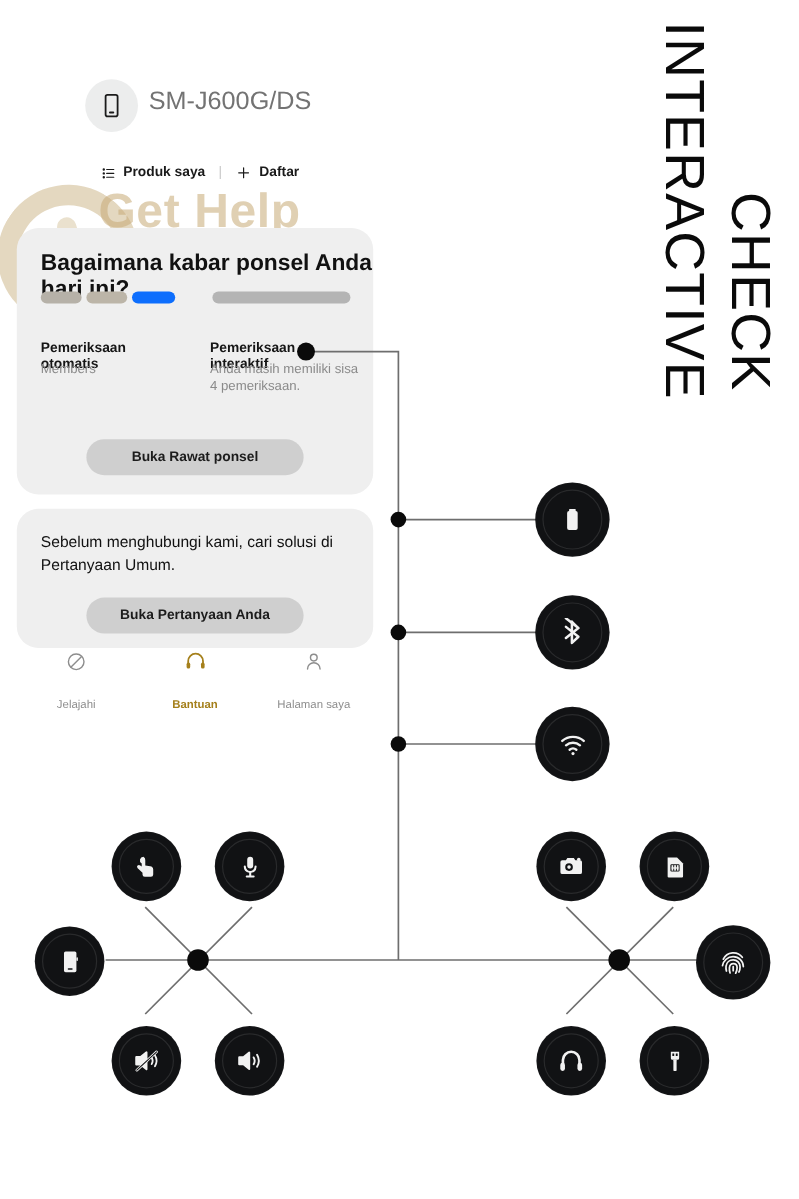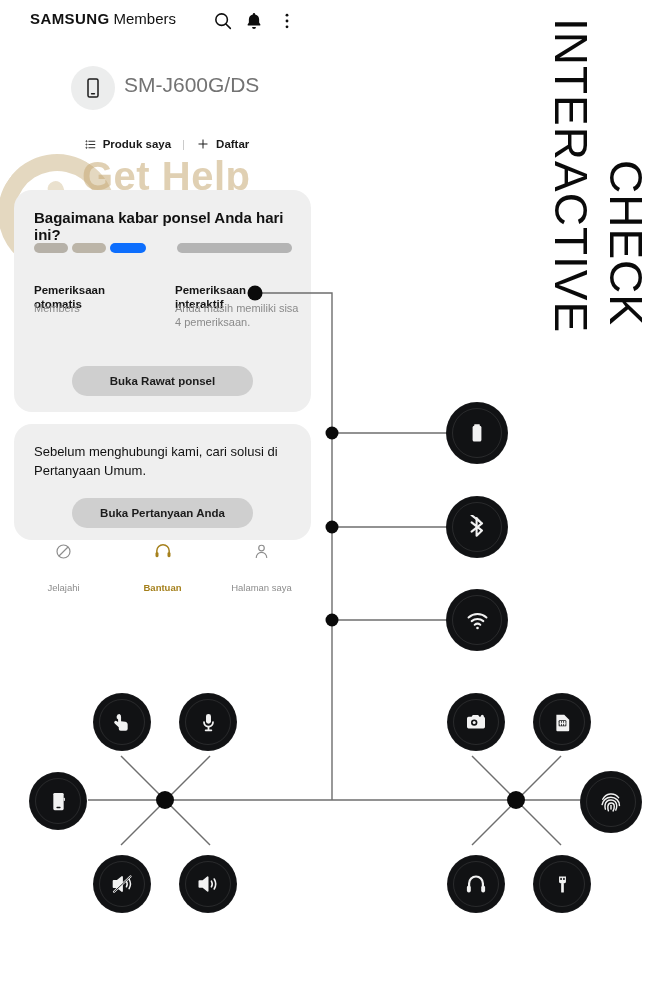--- a/index.html
+++ b/index.html
@@ -68,21 +68,21 @@
   #product-links .sep{color:#c8c8c8;margin:0 11px;font-weight:400;}
 
   
   .card{
     position:absolute;left:14px;width:297px;background:#efefef;border-radius:18px;
   }
   #health-card{top:190px;height:222px;}
   #faq-card{top:424px;height:116px;}
 
   #health-title{
-    position:absolute;left:20px;top:19px;font-size:15px;font-weight:700;color:#111;
+    position:absolute;left:20px;top:19px;font-size:19px;font-weight:700;color:#111;
   }
   #progress-row{position:absolute;left:20px;top:53px;width:258px;height:11px;}
   .seg{position:absolute;top:0;height:10px;border-radius:5px;}
   .seg.a{left:0;width:34px;background:#b6b1a8;}
   .seg.b{left:38px;width:34px;background:#bcb5a8;}
   .seg.c{left:76px;width:36px;background:#0d6efd;}
   .seg.d{left:143px;width:115px;background:#b4b4b4;}
 
   .col-head{position:absolute;font-size:11.5px;font-weight:700;color:#151515;line-height:14px;margin-top:12px;}
   .col-sub{position:absolute;font-size:11px;font-weight:400;color:#8a8a8a;line-height:14px;}
@@ -148,44 +148,20 @@
   <div id="phone-panel">
 
     <div id="watermark">
       <div class="wm-ring"></div>
       <div class="wm-text">
         <div>Get Help</div>
         <div>Challenge</div>
       </div>
     </div>
 
-    <div id="app-bar">
-      <div id="brand">
-        <span class="sam">SAMSUNG</span><span class="mem">Members</span>
-      </div>
-      <div class="bar-icon" id="search-icon">
-        <svg viewBox="0 0 24 24" width="22" height="22" fill="none" stroke="#0d0d0d" stroke-width="1.7">
-          <circle cx="10.5" cy="10.5" r="6.3"></circle>
-            <line x1="15.2" y1="15.2" x2="20" y2="20" stroke-linecap="round"></line>
-        </svg>
-      </div>
-      <div class="bar-icon" id="bell-icon">
-        <svg viewBox="0 0 24 24" width="22" height="22" fill="#0d0d0d">
-          <path d="M12 3.2a1.3 1.3 0 0 1 1.3 1.3v.5a5.6 5.6 0 0 1 4.3 5.4v3.3l1.3 2.2a.6.6 0 0 1-.5.9H5.6a.6.6 0 0 1-.5-.9l1.3-2.2v-3.3a5.6 5.6 0 0 1 4.3-5.4v-.5A1.3 1.3 0 0 1 12 3.2z"></path>
-          <path d="M9.9 18.6h4.2a2.1 2.1 0 0 1-4.2 0z"></path>
-        </svg>
-      </div>
-      <div class="bar-icon" id="more-icon">
-        <svg viewBox="0 0 24 24" width="22" height="22" fill="#0d0d0d">
-          <circle cx="12" cy="5.6" r="1.55"></circle>
-            <circle cx="12" cy="12" r="1.55"></circle>
-            <circle cx="12" cy="18.4" r="1.55"></circle>
-        </svg>
-      </div>
-    </div>
 
     <div id="device-row">
       <div id="device-avatar">
         <svg viewBox="0 0 24 24" width="24" height="24" fill="none" stroke="#1b1b1b" stroke-width="1.5">
           <rect x="7" y="3" width="10" height="18" rx="1.6"></rect>
           <line x1="10.6" y1="17.8" x2="13.4" y2="17.8" stroke-width="1.6" stroke-linecap="round"></line>
         </svg>
       </div>
       <div id="device-name">SM-J600G/DS</div>
     </div>

